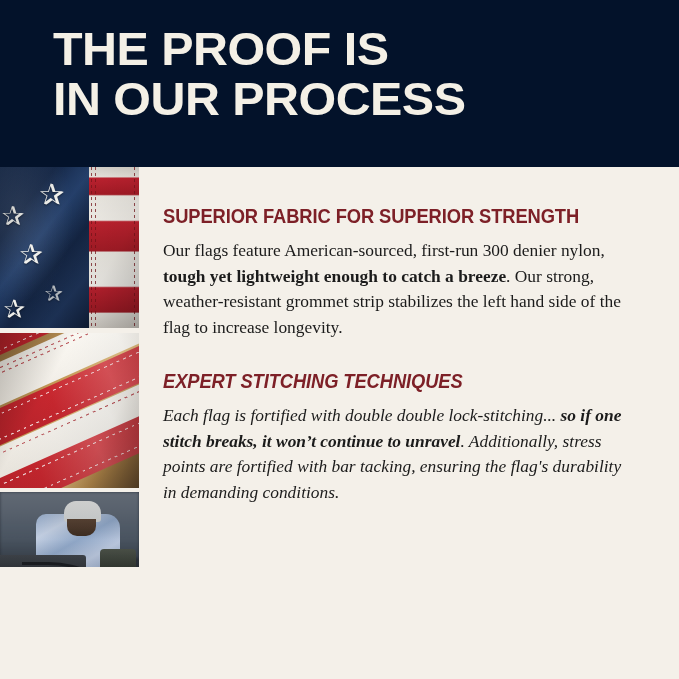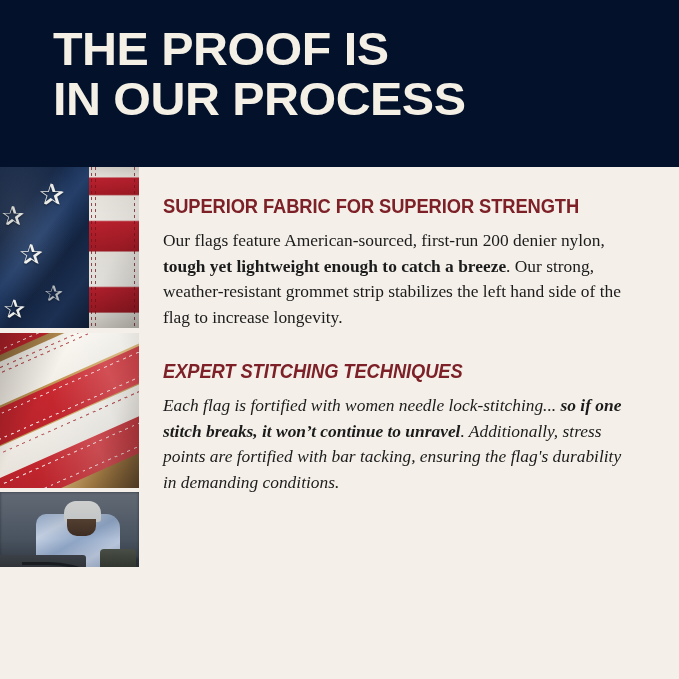--- a/index.html
+++ b/index.html
@@ -100,21 +100,21 @@
   .flag3{position:absolute;left:58%;top:62%;width:52%;height:38%;
     background:repeating-linear-gradient(172deg,
       #c7423c 0 7px, #f1ece4 7px 14px);
     transform:rotate(-6deg);}
   .shop-shade{position:absolute;inset:0;
     background:linear-gradient(180deg, rgba(0,0,0,0.18) 0%, rgba(0,0,0,0) 30%, rgba(0,0,0,0.28) 100%);}
 
   
   .content{position:absolute;left:163px;top:167px;width:480px;}
   .section{margin-bottom:0;}
-  .sec-1{padding-top:28px;}
+  .sec-1{padding-top:38px;}
   .sec-2{padding-top:30px;font-style:italic;}
   .sec-3{padding-top:30px;}
   .sec-head{
     font-family:"Liberation Sans", sans-serif;
     font-weight:bold;
     font-size:19.5px;
     line-height:22px;
     letter-spacing:-0.1px;
     color:#7d2027;
     text-transform:uppercase;
@@ -210,26 +210,26 @@
       <div class="lamp-arm"></div>
       <div class="lamp-head"></div>
       <div class="shop-shade"></div>
     </div>
   </div>
 
   <div class="content">
 
     <div class="section sec-1">
       <h2 class="sec-head">SUPERIOR FABRIC FOR SUPERIOR STRENGTH</h2>
-      <p class="sec-body"><span>Our flags feature American-sourced, first-run 200 denier nylon, </span><b>tough yet lightweight enough to catch a breeze</b><span>. Our strong, weather-resistant grommet strip stabilizes the left hand side of the flag to increase longevity.</span></p>
+      <p class="sec-body"><span>Our flags feature American-sourced, first-run 300 denier nylon, </span><b>tough yet lightweight enough to catch a breeze</b><span>. Our strong, weather-resistant grommet strip stabilizes the left hand side of the flag to increase longevity.</span></p>
     </div>
 
     <div class="section sec-2">
       <h2 class="sec-head">EXPERT STITCHING TECHNIQUES</h2>
-      <p class="sec-body"><span>Each flag is fortified with women needle lock-stitching... </span><b>so if one stitch breaks, it won’t continue to unravel</b><span>. Additionally, stress points are fortified with bar tacking, ensuring the flag's durability in demanding conditions.</span></p>
+      <p class="sec-body"><span>Each flag is fortified with double double lock-stitching... </span><b>so if one stitch breaks, it won’t continue to unravel</b><span>. Additionally, stress points are fortified with bar tacking, ensuring the flag's durability in demanding conditions.</span></p>
     </div>
 
 
   </div>
 
   <div class="bottom-bar"></div>
 
 </div>
 
 </body></html>

